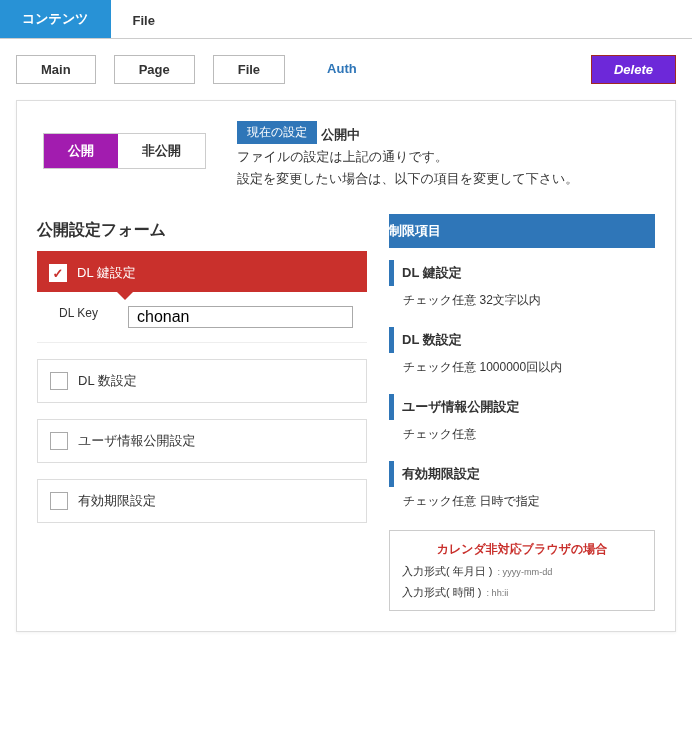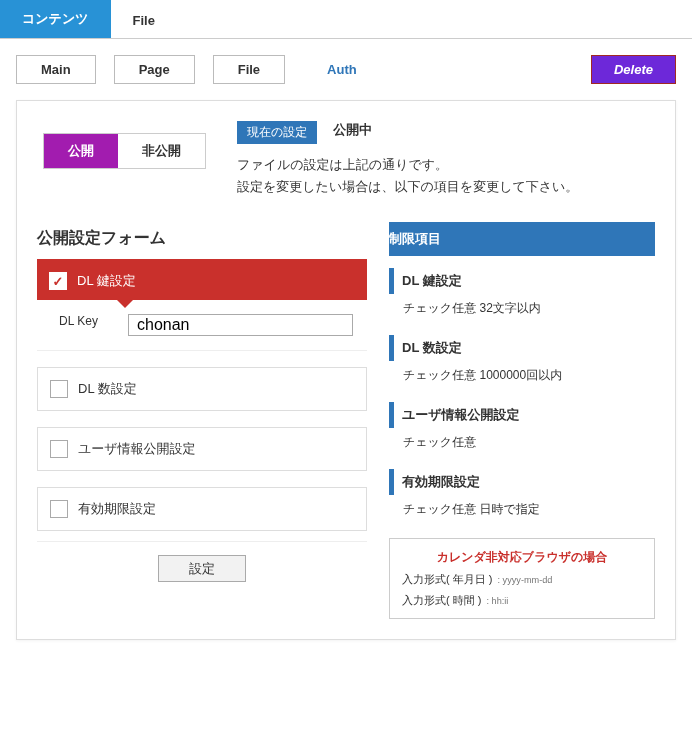--- a/index.html
+++ b/index.html
@@ -1,34 +1,34 @@
 <!DOCTYPE html>
 <html><head>
   <meta charset="utf-8">
   <style>
     body { margin:0; font-family:"Hiragino Kaku Gothic Pro","メイリオ",sans-serif; font-size:13px; color:#333; background:#fff; }
     .top-tabs { display:flex; border-bottom:1px solid #ccc; background:#fff;align-items:flex-end; }
     .top-tab { padding:10px 22px; cursor:pointer; font-weight:bold; }
     .top-tab.active { background:#2892d6; color:#fff; }
     .top-tab.inactive { background:#fff; color:#333; }
 
-    .toolbar { display:flex; align-items:center; gap:18px; padding:16px; }
+    .toolbar { display:flex; gap:18px; padding:16px; }
     .tool-btn { border:1px solid #bbb; padding:6px 24px; background:#fff; font-weight:bold; cursor:pointer; }
     .tool-link { padding:6px 24px; background:#fff; font-weight:bold; color:#2f76b8; cursor:pointer; }
     .spacer { flex:1; }
     .danger-btn { background:#6d28d9; color:#fff; border:1px solid #a12824; padding:6px 22px; font-weight:bold; cursor:pointer;font-style:italic; }
 
     .panel { border:1px solid #ddd; margin:0 16px 20px 16px; padding:20px; box-shadow:0 1px 3px rgba(0,0,0,.05); }
 
     .upper-row { display:flex; gap:25px; align-items:flex-start; }
     .pub-toggle { border:1px solid #ccc; display:inline-flex; }
     .pub-toggle span { padding:8px 24px; font-weight:bold; cursor:pointer; }
     .pub-toggle .on { background:#a21caf; color:#fff; }
     .pub-toggle .off { background:#fff; color:#333; }
-    .status-block .badge-line { display:flex; align-items:flex-start; gap:16px; margin-bottom:10px; }
+    .status-block .badge-line { display:flex; align-items:flex-end; gap:4px; margin-bottom:2px; }
     .status-badge { background:#2f76b8; color:#fff; padding:3px 10px; font-size:12px; }
     .status-text { font-weight:bold; }
     .status-desc { line-height:1.7; font-size:13px; }
 
     .lower-row { display:flex; gap:22px; margin-top:24px; }
     .form-col { width:330px; }
     .info-col { flex:1; }
     .form-title { font-weight:bold; font-size:16px; border-bottom:3px solid #c9302c; padding:6px 0 10px 0; margin-bottom:0; }
     .section-red { background:#c9302c; color:#fff; padding:10px 12px; display:flex; align-items:center; position:relative; }
     .section-red::after { content:""; position:absolute; bottom:-8px; left:80px; border:8px solid transparent; border-top-color:#c9302c; border-bottom:none; }
@@ -107,23 +107,20 @@
       <div class="chk-row">
         <span class="chk"></span>
         <span>ユーザ情報公開設定</span>
       </div>
 
       <div class="chk-row">
         <span class="chk"></span>
         <span>有効期限設定</span>
       </div>
 
-      <div class="submit-row">
-        <span class="submit-btn">設定</span>
-      </div>
     </div>
 
     <div class="info-col">
       <div class="info-header">制限項目</div>
 
       <div class="info-sec">
         <div class="info-sec-title">DL 鍵設定</div>
         <div class="info-sec-body">チェック任意 32文字以内</div>
       </div>
       <div class="info-sec">

